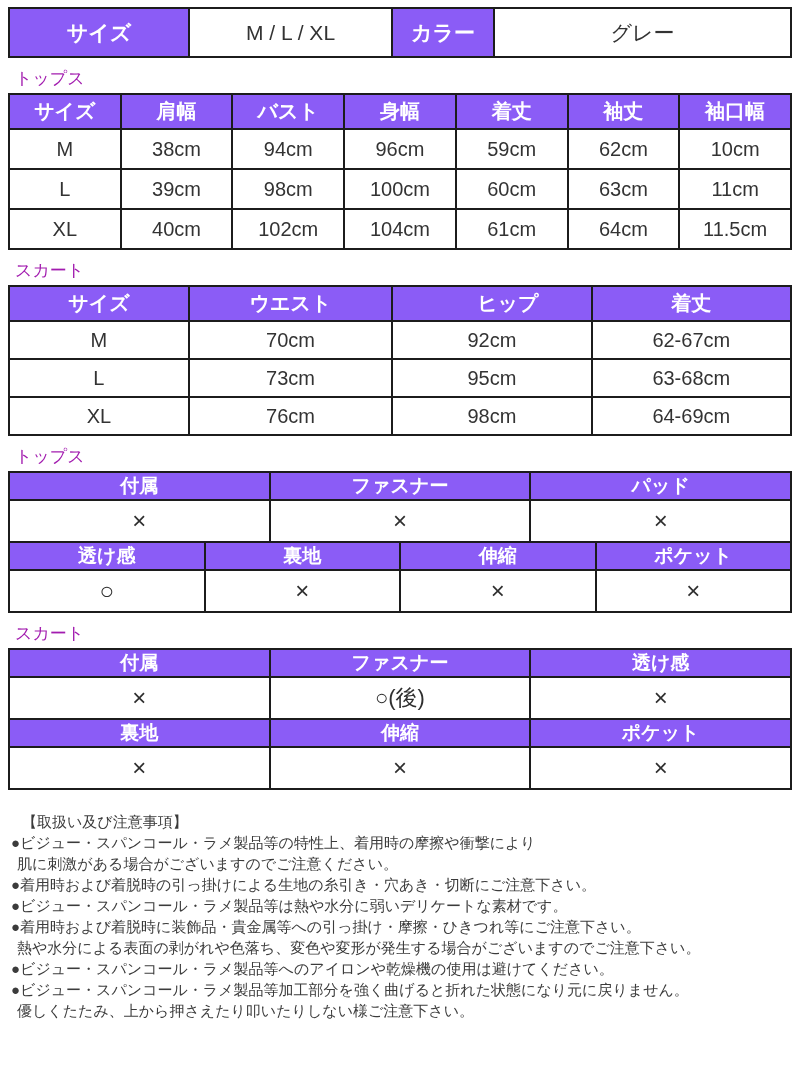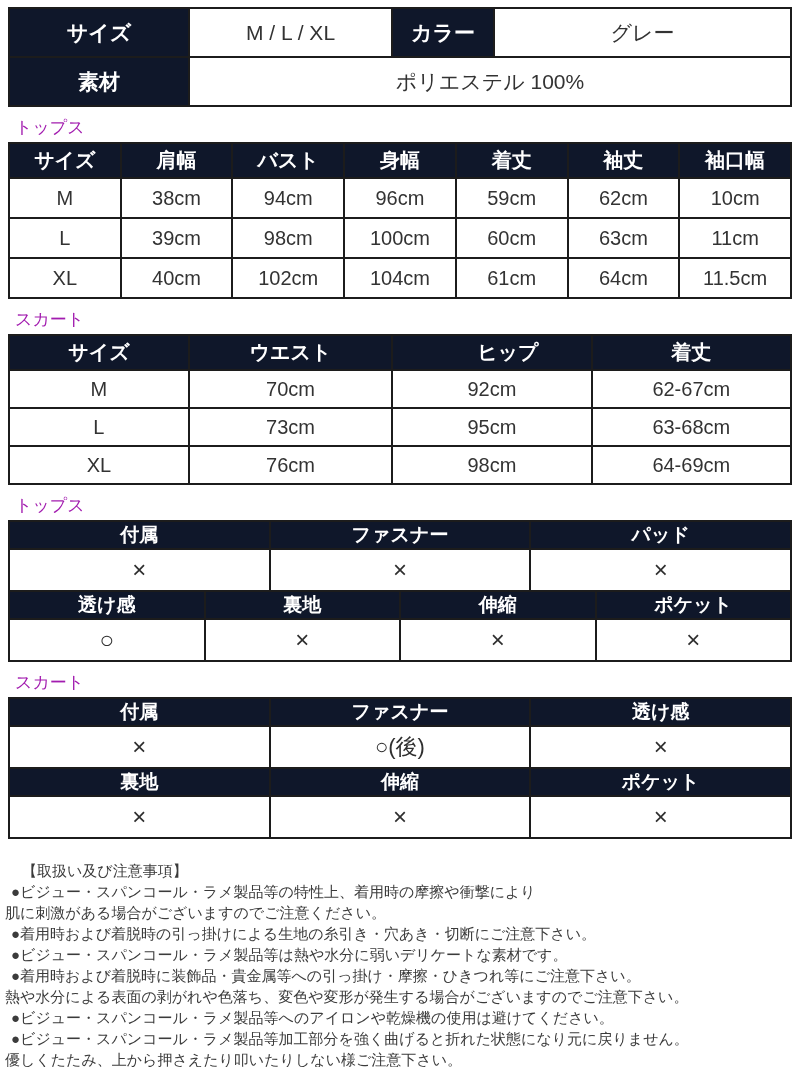--- a/index.html
+++ b/index.html
@@ -21,21 +21,21 @@
   }
   td {
     border: 2px solid #1c1c1c;
     text-align: center;
     vertical-align: middle;
     padding: 0;
     overflow: hidden;
     white-space: nowrap;
   }
   .hd {
-    background: #0f172a;
+    background: #8b5cf6;
     color: #ffffff;
     font-weight: bold;
   }
 
   
   .info-table { margin-top: 7px; }
   .info-table td { height: 49px; font-size: 21px; }
   .info-table .c1 { width: 23%; }
   .info-table .c2 { width: 26%; text-align: center; }
   .info-table .c3 { width: 13%; }
@@ -67,39 +67,35 @@
 
   
   .notes {
     margin-top: 21px;
     font-size: 15px;
     line-height: 21px;
     color: #3b3b3b;
   }
   .note-title { margin-left: 22px; }
   .note-bullet { margin-left: 11px; }
-  .note-flush { margin-left: 5px; }
+  .note-flush { margin-left: 17px; }
 </style>
 </head>
 <body>
 
 <div class="page">
   <div class="tables">
 
     <table class="info-table">
       <tbody>
           <tr>
         <td class="hd c1">サイズ</td>
         <td class="c2">M / L / XL</td>
         <td class="hd c3">カラー</td>
         <td class="c4">グレー</td>
-      </tr>
-      <tr>
-        <td class="hd c1">素材</td>
-        <td colspan="3">ポリエステル 100%</td>
       </tr>
     </tbody>
       </table>
 
     <div class="section-label">トップス</div>
     <table class="size-table tops-size">
       <tbody>
           <tr>
         <td class="hd">サイズ</td>
         <td class="hd">肩幅</td>

